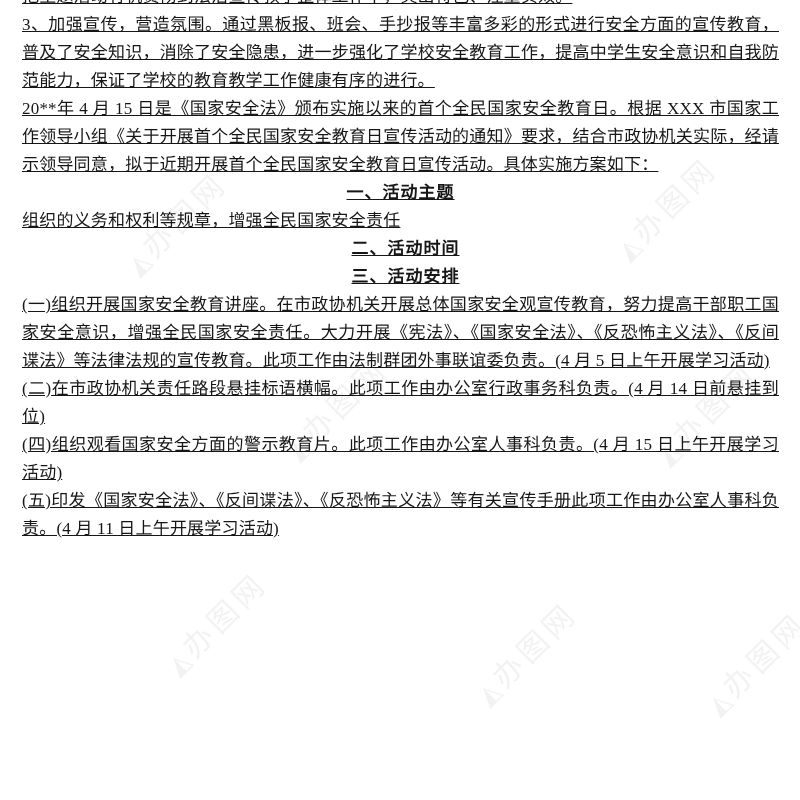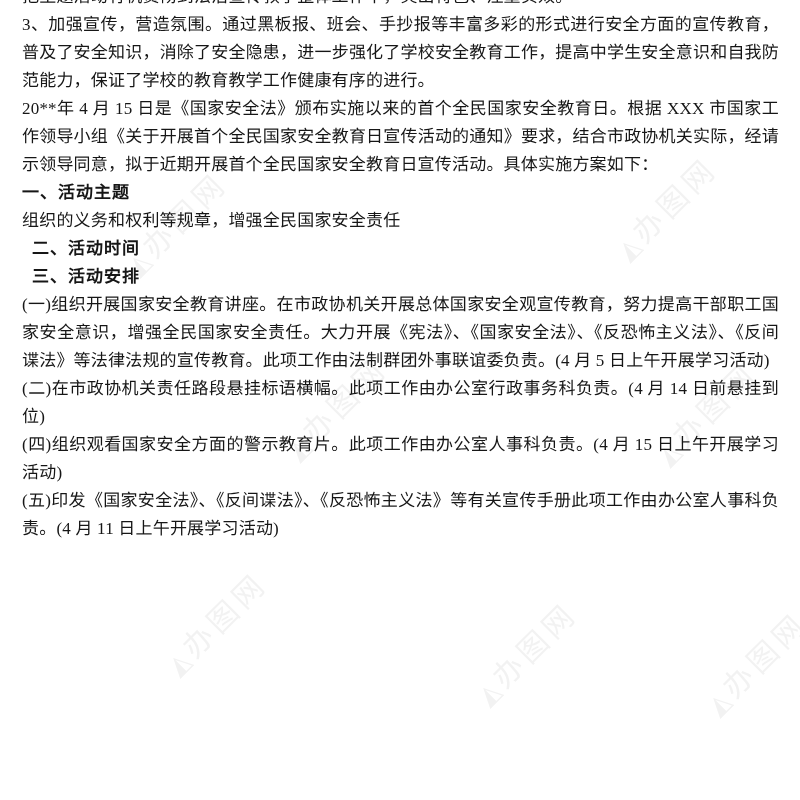--- a/index.html
+++ b/index.html
@@ -28,26 +28,27 @@
     top: -17px;
   }
   .doc-content p {
     margin: 0;
     font-size: 17px;
     line-height: 28px;
     text-align: justify;
     text-justify: inter-character;
     letter-spacing: 0.2px;
     word-break: break-all;
+    text-decoration: underline;
   }
   .doc-content p.heading {
     font-weight: bold;
     font-family: "Liberation Sans", "DejaVu Sans", sans-serif;
     letter-spacing: 1px;
-    text-align: left;
+    text-align: center;
   }
   .doc-content p.indent-small {
     padding-left: 10px;
   }
   
   .wm {
     position: absolute;
     transform: rotate(-45deg);
     color: rgba(70, 70, 70, 0.07);
     font-family: "Liberation Sans", "DejaVu Sans", sans-serif;

